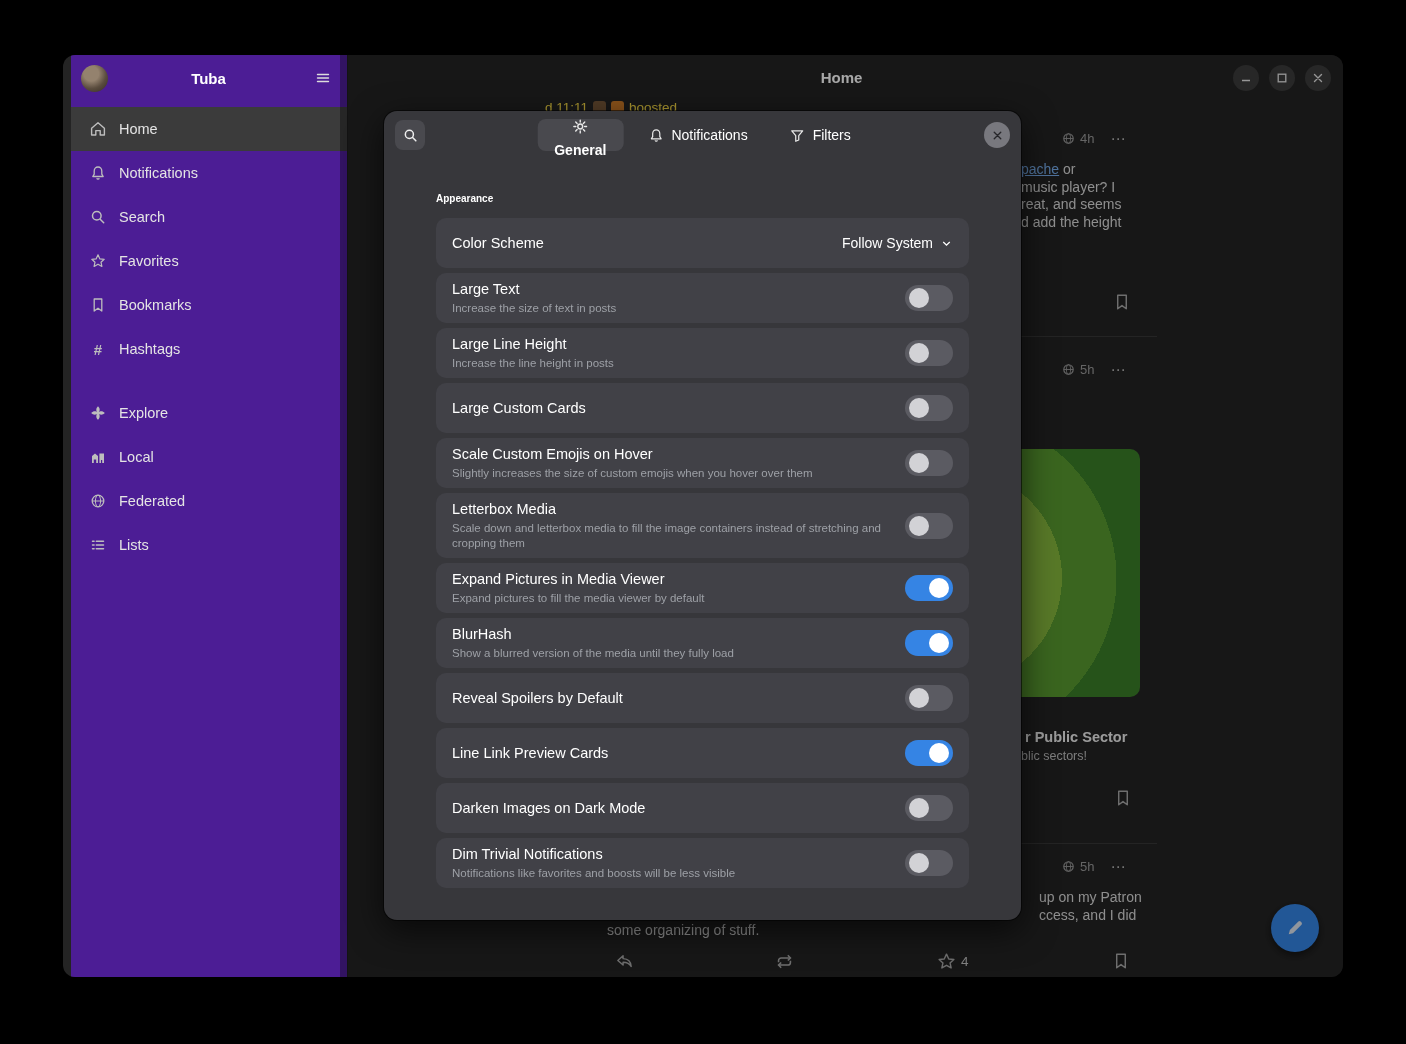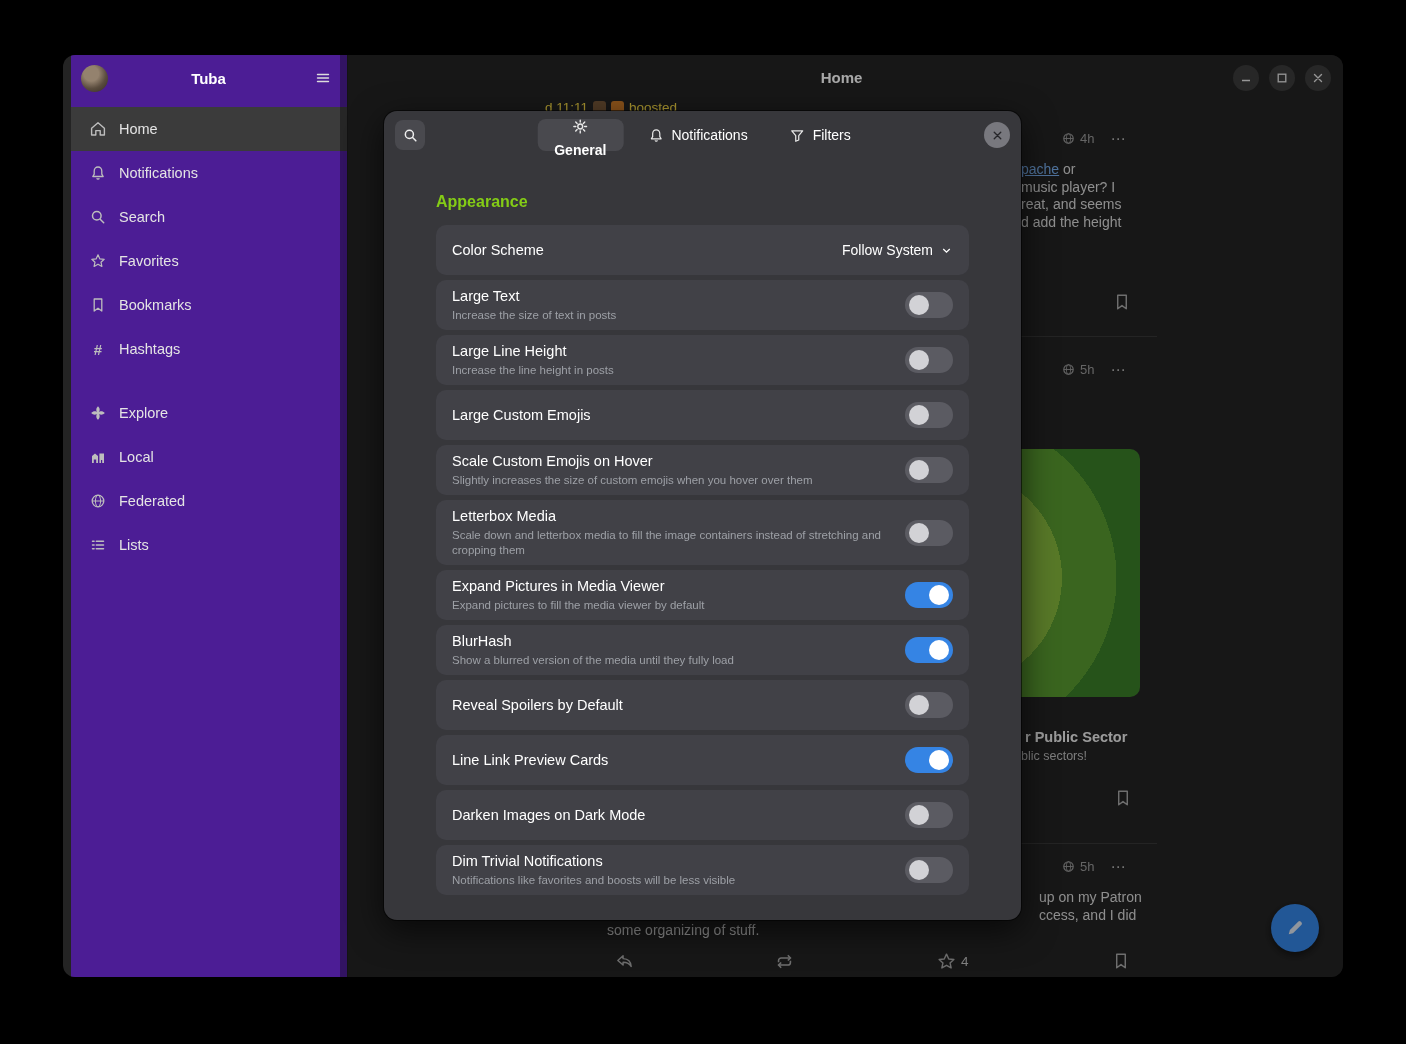--- a/index.html
+++ b/index.html
@@ -66,21 +66,21 @@
     display:flex; align-items:center; justify-content:center; }
   .tabs { position:absolute; left:50%; top:8px; transform:translateX(-50%); display:flex; gap:8px; }
   .tab { display:flex; align-items:center; gap:8px; padding:0 17px; height:32px; border-radius:8px;
     color:#fff; font-size:14px; }
   .tab.selected { background:#49494e; font-weight:bold;flex-direction:column; }
   .tab .ticon { color:#e8e8e8; }
   .close-btn { margin-left:auto; width:26px; height:26px; border-radius:50%; background:#78787e;
     color:#26262a; display:flex; align-items:center; justify-content:center; }
 
   .dialog-body { padding:0 52px; }
-  .section-title { margin:34px 0 14px; color:#84cc16; font-weight:bold; font-size:16px; }
+  .section-title { margin:34px 0 14px; color:#ffffff; font-weight:bold; font-size:10px; }
   .row { background:#414147; border-radius:10px; margin-bottom:5px; min-height:50px;
     display:flex; align-items:center; padding:7px 16px; }
   .row-text { flex:1; padding-right:14px; }
   .row-title { color:#fff; font-size:14.5px; line-height:19px; }
   .row-sub { color:#9da0a6; font-size:11.5px; line-height:15px; margin-top:2px; max-width:430px;
     white-space:normal; }
   .row-sub:empty { display:none; }
   .dropdown { display:flex; align-items:center; gap:7px; color:#ffffff; font-size:14px; }
   .switch { width:48px; height:26px; border-radius:13px; background:#5b5b62; position:relative;
     flex-shrink:0; cursor:default; }
@@ -394,21 +394,21 @@
         <div class="row-text">
           <div class="row-title">Large Line Height</div>
           <div class="row-sub">Increase the line height in posts</div>
         </div>
         <div class="switch">
             <div class="knob"></div>
           </div>
       </div>
       <div class="row">
         <div class="row-text">
-          <div class="row-title">Large Custom Emojis</div>
+          <div class="row-title">Large Custom Cards</div>
 
         </div>
         <div class="switch">
             <div class="knob"></div>
           </div>
       </div>
       <div class="row">
         <div class="row-text">
           <div class="row-title">Scale Custom Emojis on Hover</div>
           <div class="row-sub">Slightly increases the size of custom emojis when you hover over them</div>

